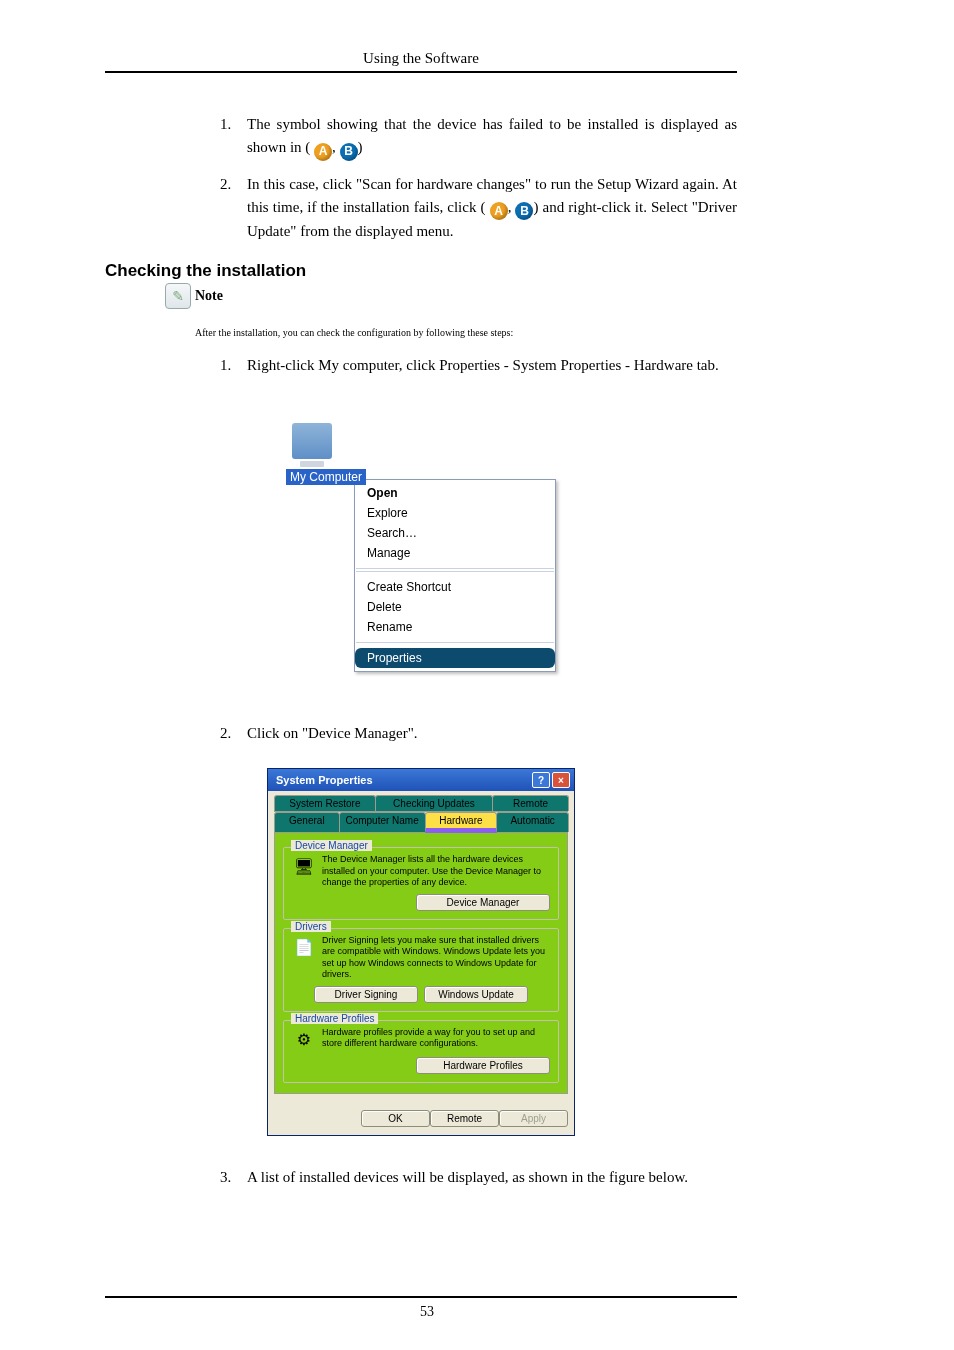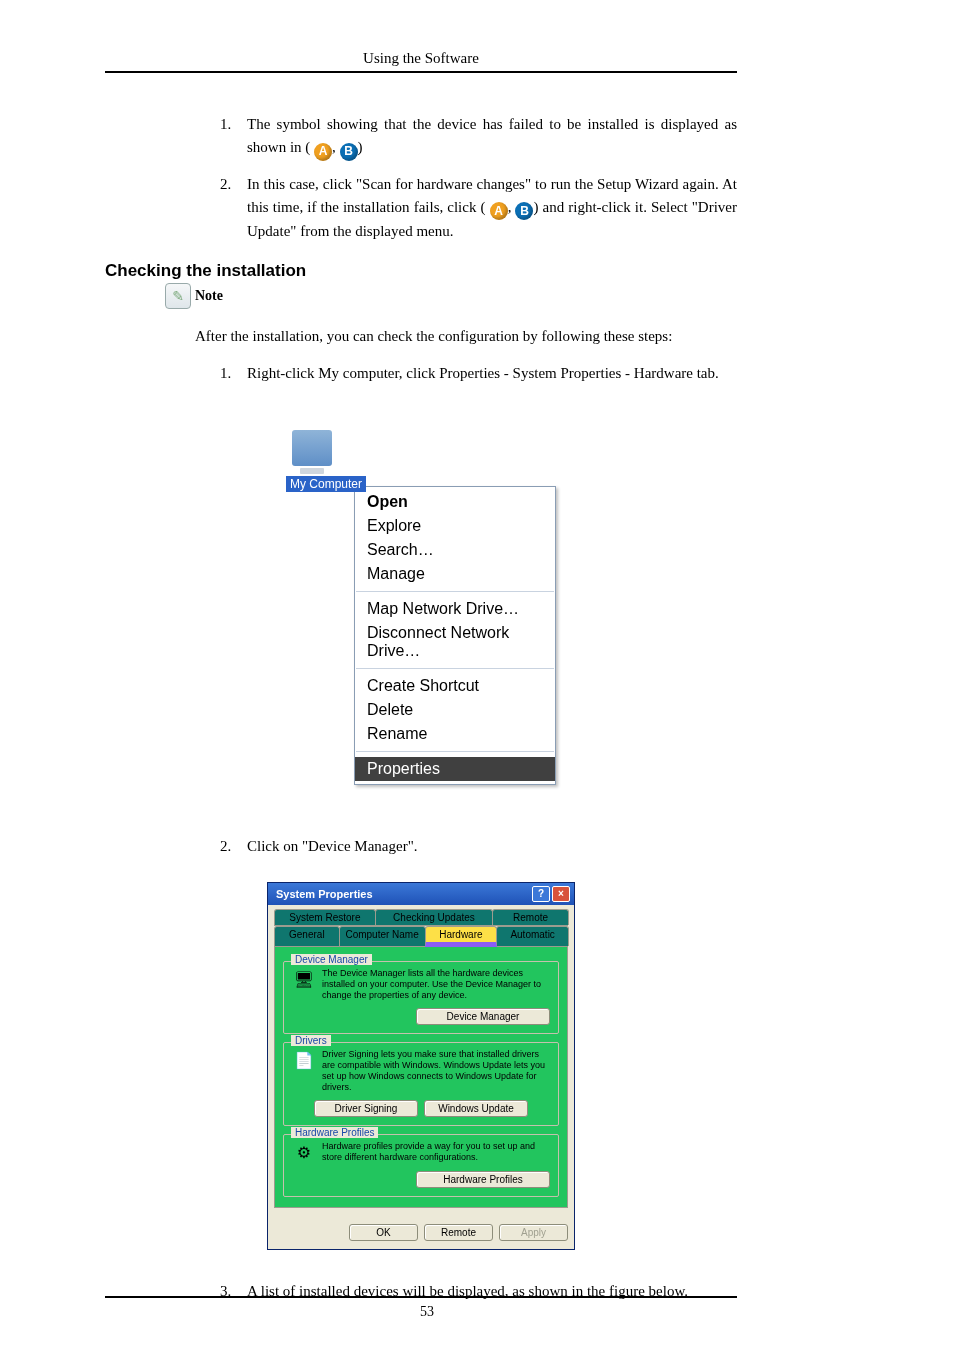--- a/index.html
+++ b/index.html
@@ -76,21 +76,21 @@
     justify-content: center;
     color: #7aa87a;
     font-size: 14px;
   }
   .note-label {
     font-weight: bold;
     font-size: 14px;
   }
   .para {
     margin-left: 90px;
-    font-size: 15px;
+    font-size: 10px;
     line-height: 1.5;
     margin-top: 16px;
     margin-bottom: 14px;
   }
   .ol-inner {
     list-style: decimal;
     padding-left: 130px;
     margin: 0 0 24px 0;
   }
   .ol-inner li {
@@ -132,33 +132,34 @@
     margin-top: 10px;
     margin-left: 2px;
   }
   .ctx-menu {
     margin-top: -6px;
     margin-left: 70px;
     width: 200px;
     background: #ffffff;
     border: 1px solid #8a9db4;
     box-shadow: 2px 2px 3px rgba(0,0,0,0.25);
-    font-size: 16px;
+    font-size: 12px;
   }
   .ctx-group {
     padding: 3px 0;
   }
   .ctx-item {
     padding: 3px 12px;
     color: #000;
   }
   .ctx-item.bold { font-weight: bold; }
   .ctx-item.highlight {
-    background: #404040;
+    background: #0c4a6e;
     color: #fff;
+    border-radius: 6px;
   }
   .ctx-sep {
     border-top: 1px solid #c9d3e0;
     margin: 2px 1px;
   }
 
   
   .sys-dialog {
     width: 306px;
     margin: 10px auto 30px auto;
@@ -212,21 +213,21 @@
   }
   .tab.active {
     background: #ece9d8;
     z-index: 2;
     font-weight: normal;
   }
   .tab-panel {
     border: 1px solid #9c9c8f;
     border-top: none;
     padding: 6px 8px 4px 8px;
-    background: #22c55e;
+    background: #84cc16;
   }
   .groupbox {
     border: 1px solid #c4c1ad;
     border-radius: 2px;
     margin: 8px 0 6px 0;
     padding: 6px 8px 8px 8px;
     position: relative;
   }
   .group-label {
     position: absolute;
@@ -268,21 +269,21 @@
     border-radius: 3px;
     font-size: 10px;
     padding: 2px 6px;
     box-shadow: inset 1px 1px 0 #fff;
     min-width: 90px;
     text-align: center;
   }
   .dlg-footer {
     display: flex;
     justify-content: flex-end;
-    gap: 6px;
+    gap: 0;
     padding: 8px 6px 8px 6px;
   }
   .dlg-footer .win-btn { min-width: 55px; }
   .win-btn.disabled { color: #a0a090; }
 
   .footer-hr {
     border: none;
     border-top: 2px solid #000;
     margin: 0;
     position: absolute;
@@ -335,24 +336,20 @@
     <div class="computer-icon"></div>
     <div class="computer-label">My Computer</div>
     <div class="ctx-menu">
       <div class="ctx-group">
         <div class="ctx-item bold">Open</div>
         <div class="ctx-item">Explore</div>
         <div class="ctx-item">Search…</div>
         <div class="ctx-item">Manage</div>
       </div>
       <div class="ctx-sep"></div>
-      <div class="ctx-group">
-        <div class="ctx-item">Map Network Drive…</div>
-        <div class="ctx-item">Disconnect Network Drive…</div>
-      </div>
       <div class="ctx-sep"></div>
       <div class="ctx-group">
         <div class="ctx-item">Create Shortcut</div>
         <div class="ctx-item">Delete</div>
         <div class="ctx-item">Rename</div>
       </div>
       <div class="ctx-sep"></div>
       <div class="ctx-group">
         <div class="ctx-item highlight">Properties</div>
       </div>

